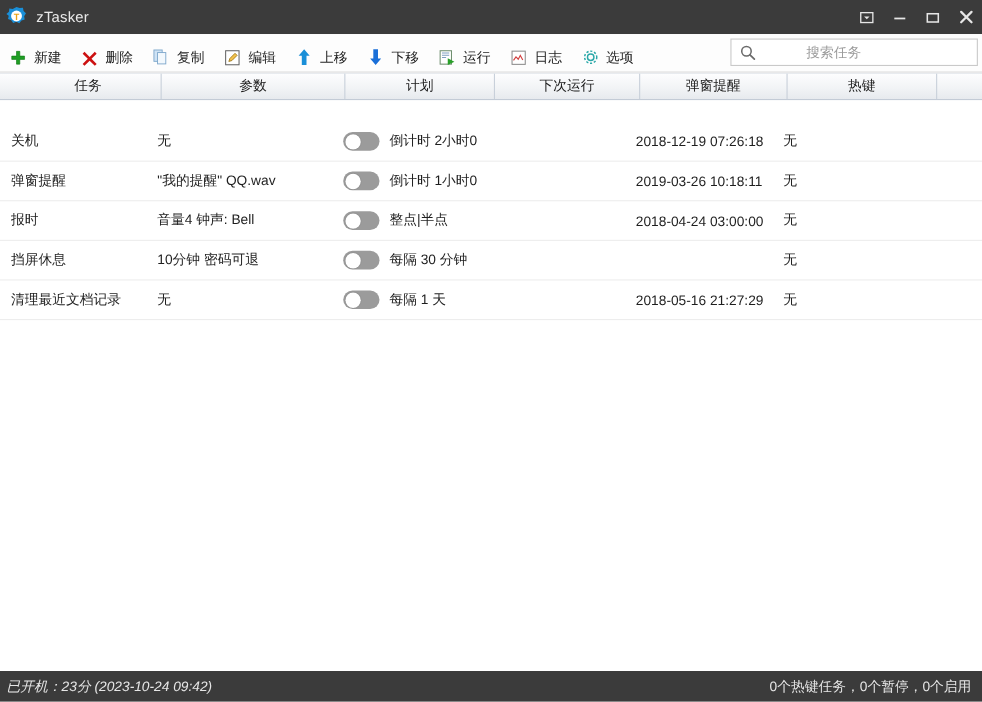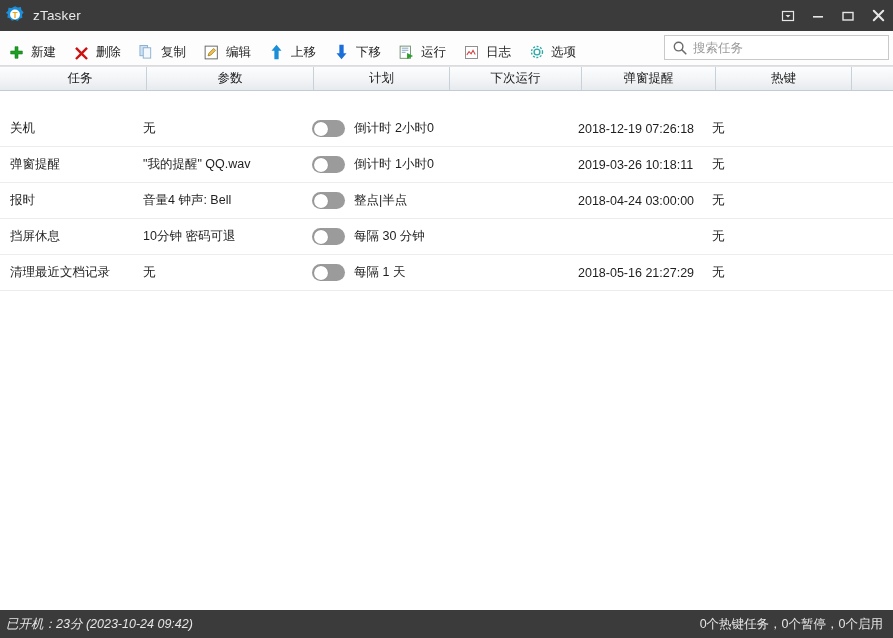--- a/index.html
+++ b/index.html
@@ -119,20 +119,21 @@
   .search-input {
     border: 0;
     outline: 0;
     height: 21px;
     flex: 1;
     font-family: inherit;
     font-size: 12.5px;
     color: #333;
     background: transparent;
     padding: 0;
+    margin-left: 40px;
   }
   .search-input::placeholder { color: #9a9a9a; }
 
   
   .table-head {
     height: 25px;
     flex: none;
     display: flex;
     background: linear-gradient(to bottom, #fdfdfe 0%, #f2f4f6 55%, #e7eaee 100%);
     border-bottom: 1px solid #c3cbd6;

